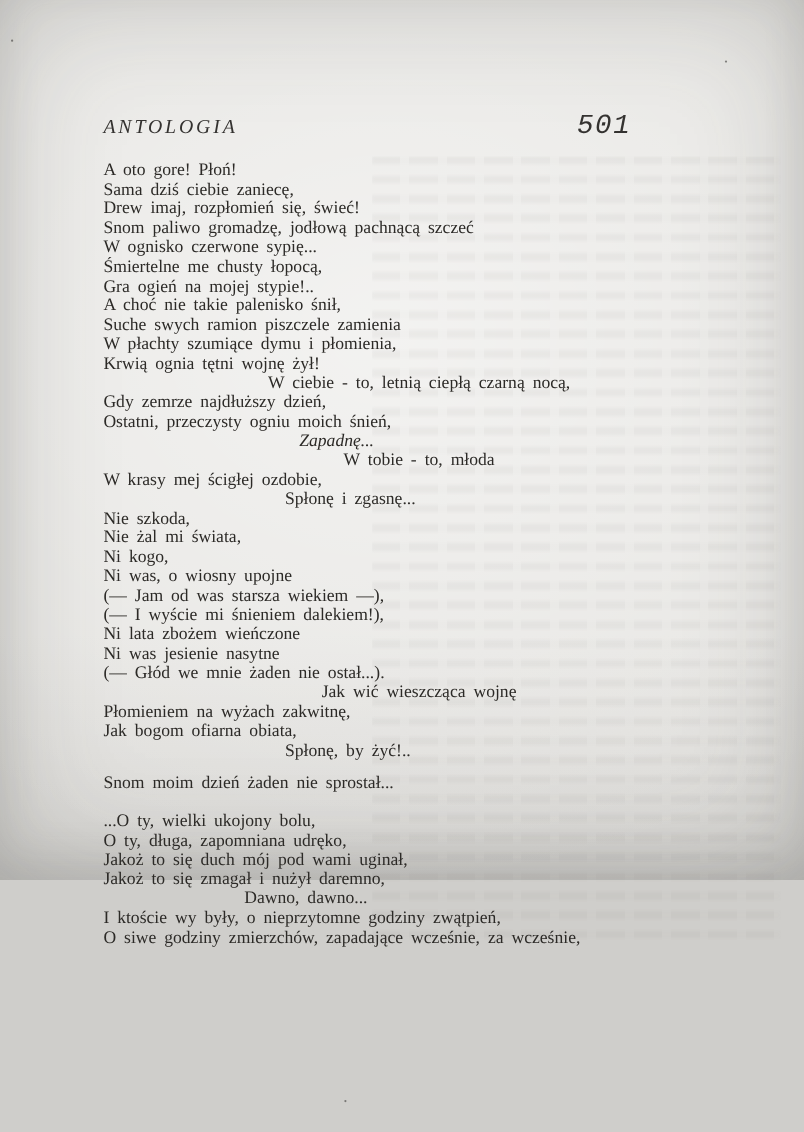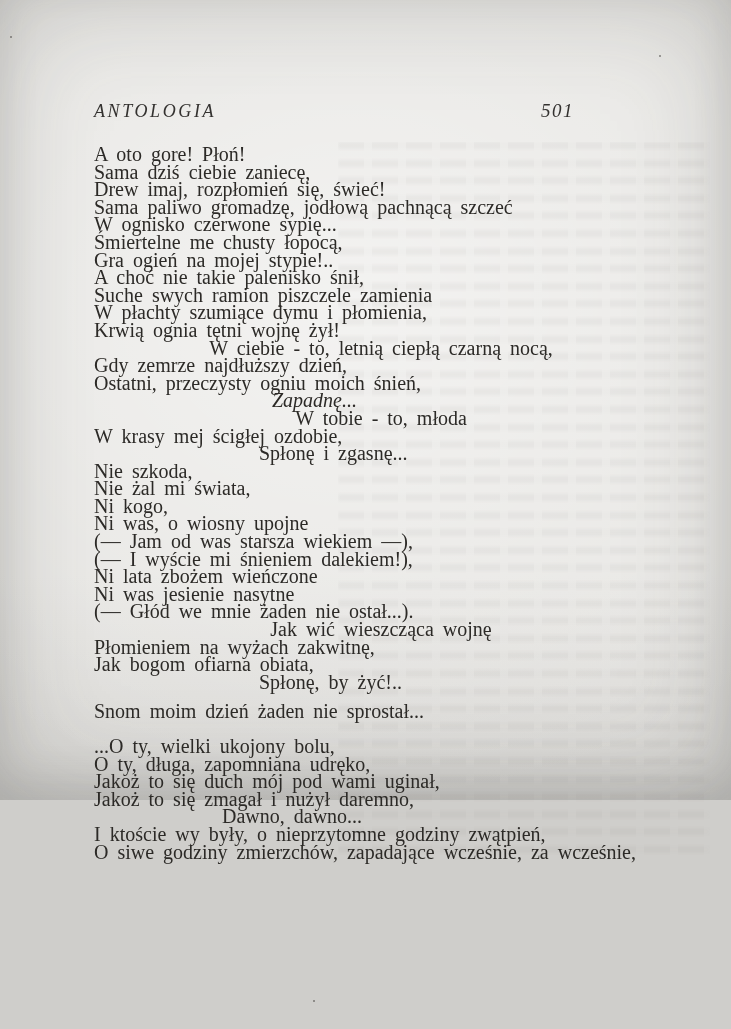--- a/index.html
+++ b/index.html
@@ -53,30 +53,31 @@
     align-items:baseline;
   }
   .header-title{
     font-style:italic;
     font-size:18px;
     letter-spacing:2.6px;
     color:#343230;
   }
   .header-page-number{
     font-style:italic;
-    font-size:19px;
+    font-size:25px;
     letter-spacing:1.5px;
     color:#343230;
+    font-family:Liberation Mono, monospace;
   }
 
   .poem{
     position:absolute;
     left:94px; top:146px;
     width:540px;
-    font-size:20px;
+    font-size:16px;
     line-height:17.6px;
     word-spacing:0.20em;
     color:var(--ink);
   }
   .ln{white-space:nowrap;}
   .ln.i1{margin-left:34px;text-align:center;}
   .ln.i2{margin-left:128px;}
   .ln.i3{margin-left:165px;}
   .ln.i4{margin-left:178px;font-style:italic;}
   .ln.gap-s{margin-top:12px;}
@@ -94,21 +95,21 @@
 
   <div class="running-header">
     <span class="header-title">ANTOLOGIA</span>
     <span class="header-page-number">501</span>
   </div>
 
   <div class="poem">
       <div class="ln">A oto gore!  Płoń!</div>
       <div class="ln">Sama dziś ciebie zaniecę,</div>
       <div class="ln">Drew imaj, rozpłomień się, świeć!</div>
-      <div class="ln">Sama paliwo gromadzę, jodłową pachnącą szczeć</div>
+      <div class="ln">Snom paliwo gromadzę, jodłową pachnącą szczeć</div>
       <div class="ln">W ognisko czerwone sypię...</div>
       <div class="ln">Śmiertelne me chusty łopocą,</div>
       <div class="ln">Gra ogień na mojej stypie!..</div>
       <div class="ln">A choć nie takie palenisko śnił,</div>
       <div class="ln">Suche swych ramion piszczele zamienia</div>
       <div class="ln">W płachty szumiące dymu i płomienia,</div>
       <div class="ln">Krwią ognia tętni wojnę żył!</div>
       <div class="ln i1">W ciebie - to, letnią ciepłą czarną nocą,</div>
       <div class="ln">Gdy zemrze najdłuższy dzień,</div>
       <div class="ln">Ostatni, przeczysty ogniu moich śnień,</div>

